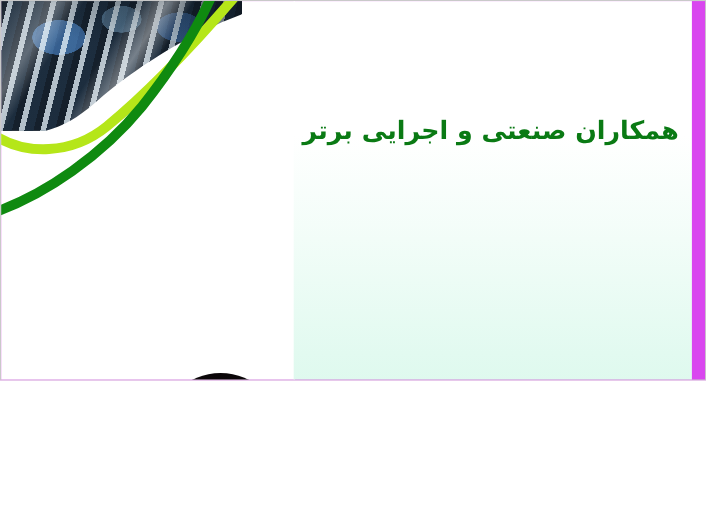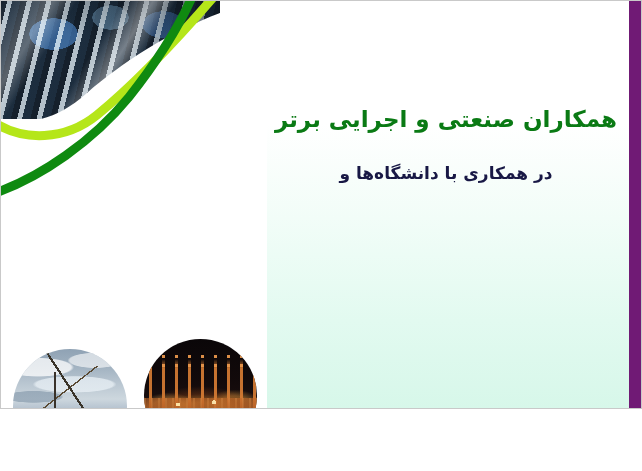--- a/index.html
+++ b/index.html
@@ -1,23 +1,23 @@
 <!DOCTYPE html>
 <html lang="fa" dir="rtl"><head>
 <meta charset="utf-8">
 <title>Slide</title>
 <style>
   html,body{margin:0;padding:0;background:#fff;}
   body{font-family:"DejaVu Sans","Liberation Sans",sans-serif;}
 
   #slide{
     position:relative;
-    width:642px;height:409px;
-    overflow:hidden;
-    background:#701a75;
+    width:642px;height:346px;
+    overflow:hidden;
+    background:#d946ef;
     box-sizing:border-box;
     border:1px solid #c9c9c9;
   }
 
   
   #content-panel{
     position:absolute;
     left:266px;top:0;
     width:362px;height:471px;
     background:linear-gradient(to bottom,#ffffff 0%,#ffffff 26%,#f2fdf8 46%,#e2faf0 68%,#d6f7e9 88%,#d4f7e8 100%);
@@ -278,17 +278,16 @@
       <div class="circ-layer ref-mid"></div>
       <div class="circ-layer ref-deck"></div>
       <div class="circ-layer ref-lights"></div>
     </div>
 
   </div>
 
   <div id="content-panel">
     <div class="title-block">
       <div class="main-title" id="main-title">همکاران صنعتی و اجرایی برتر</div>
-      <div class="sub-line" id="sub1">در همکاری با دانشگاه‌ها و</div>
     </div>
   </div>
 
 </div>
 
 </body></html>

